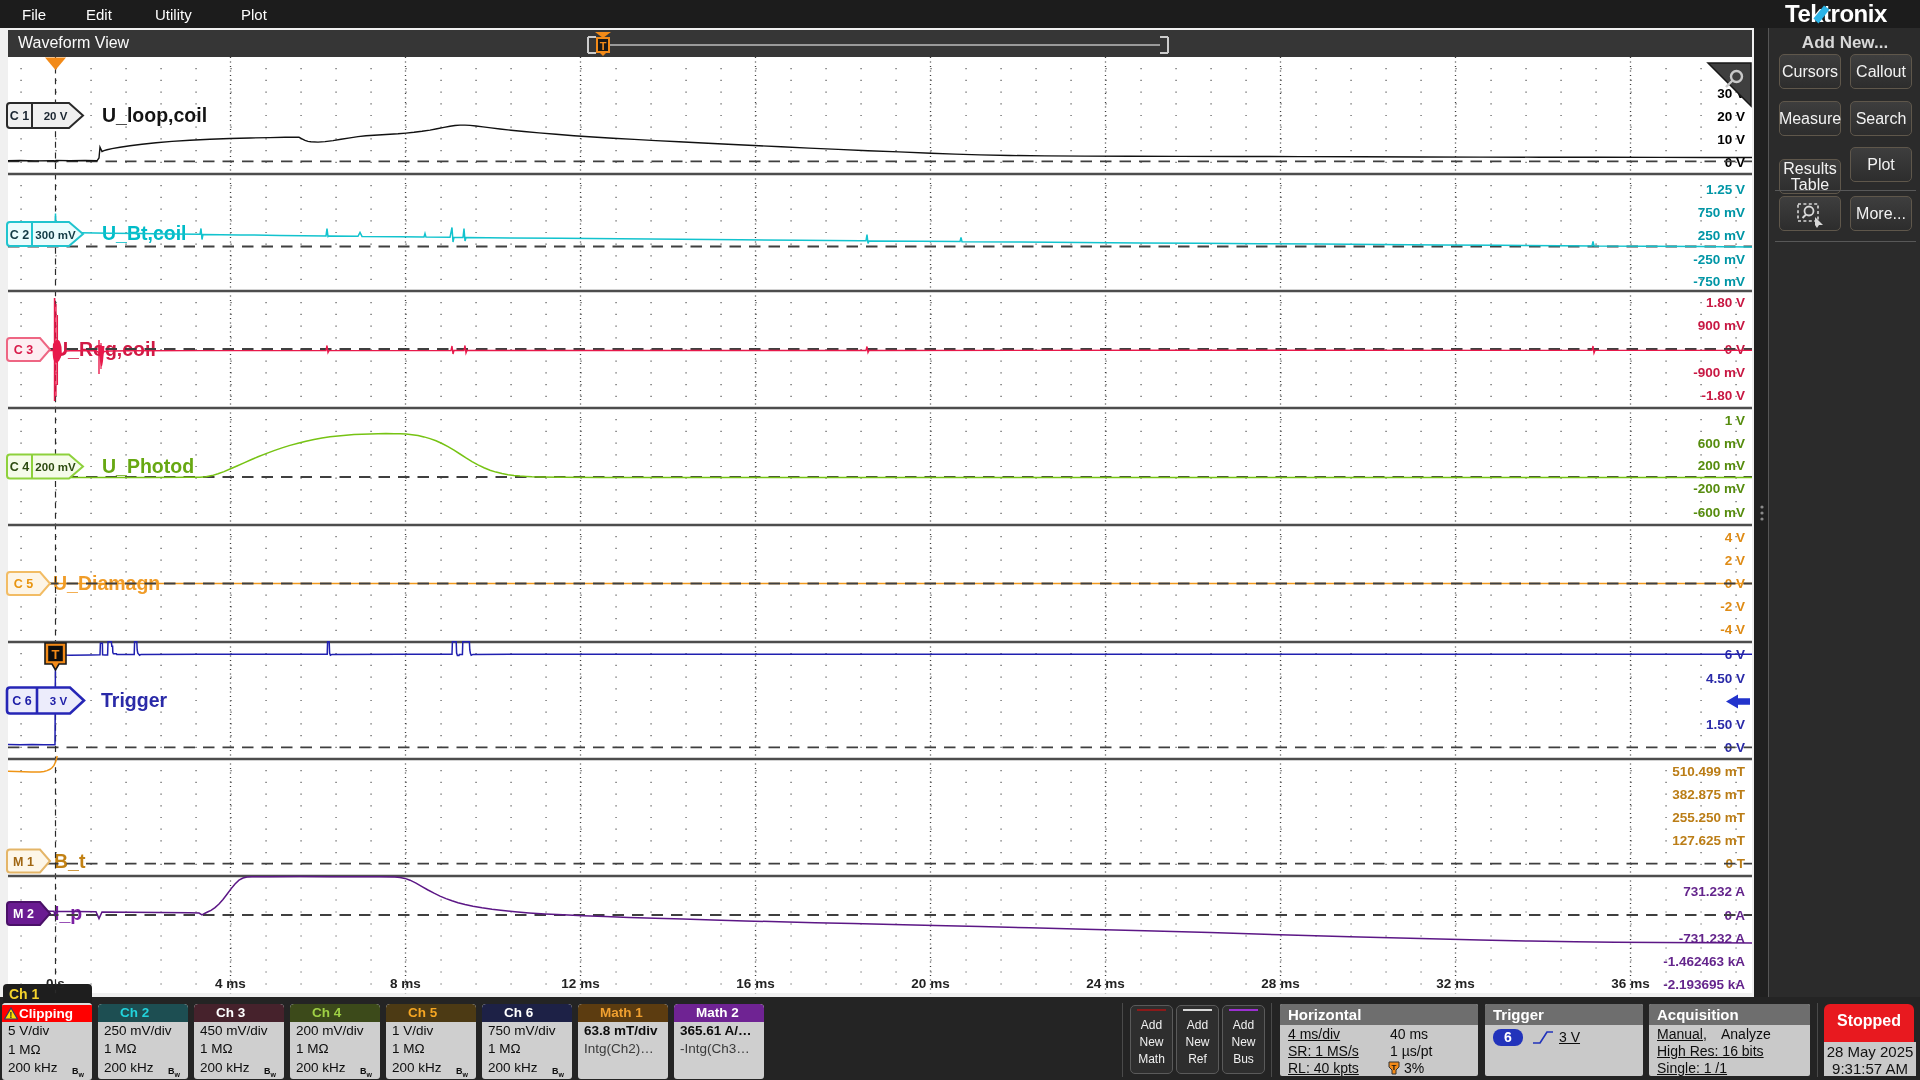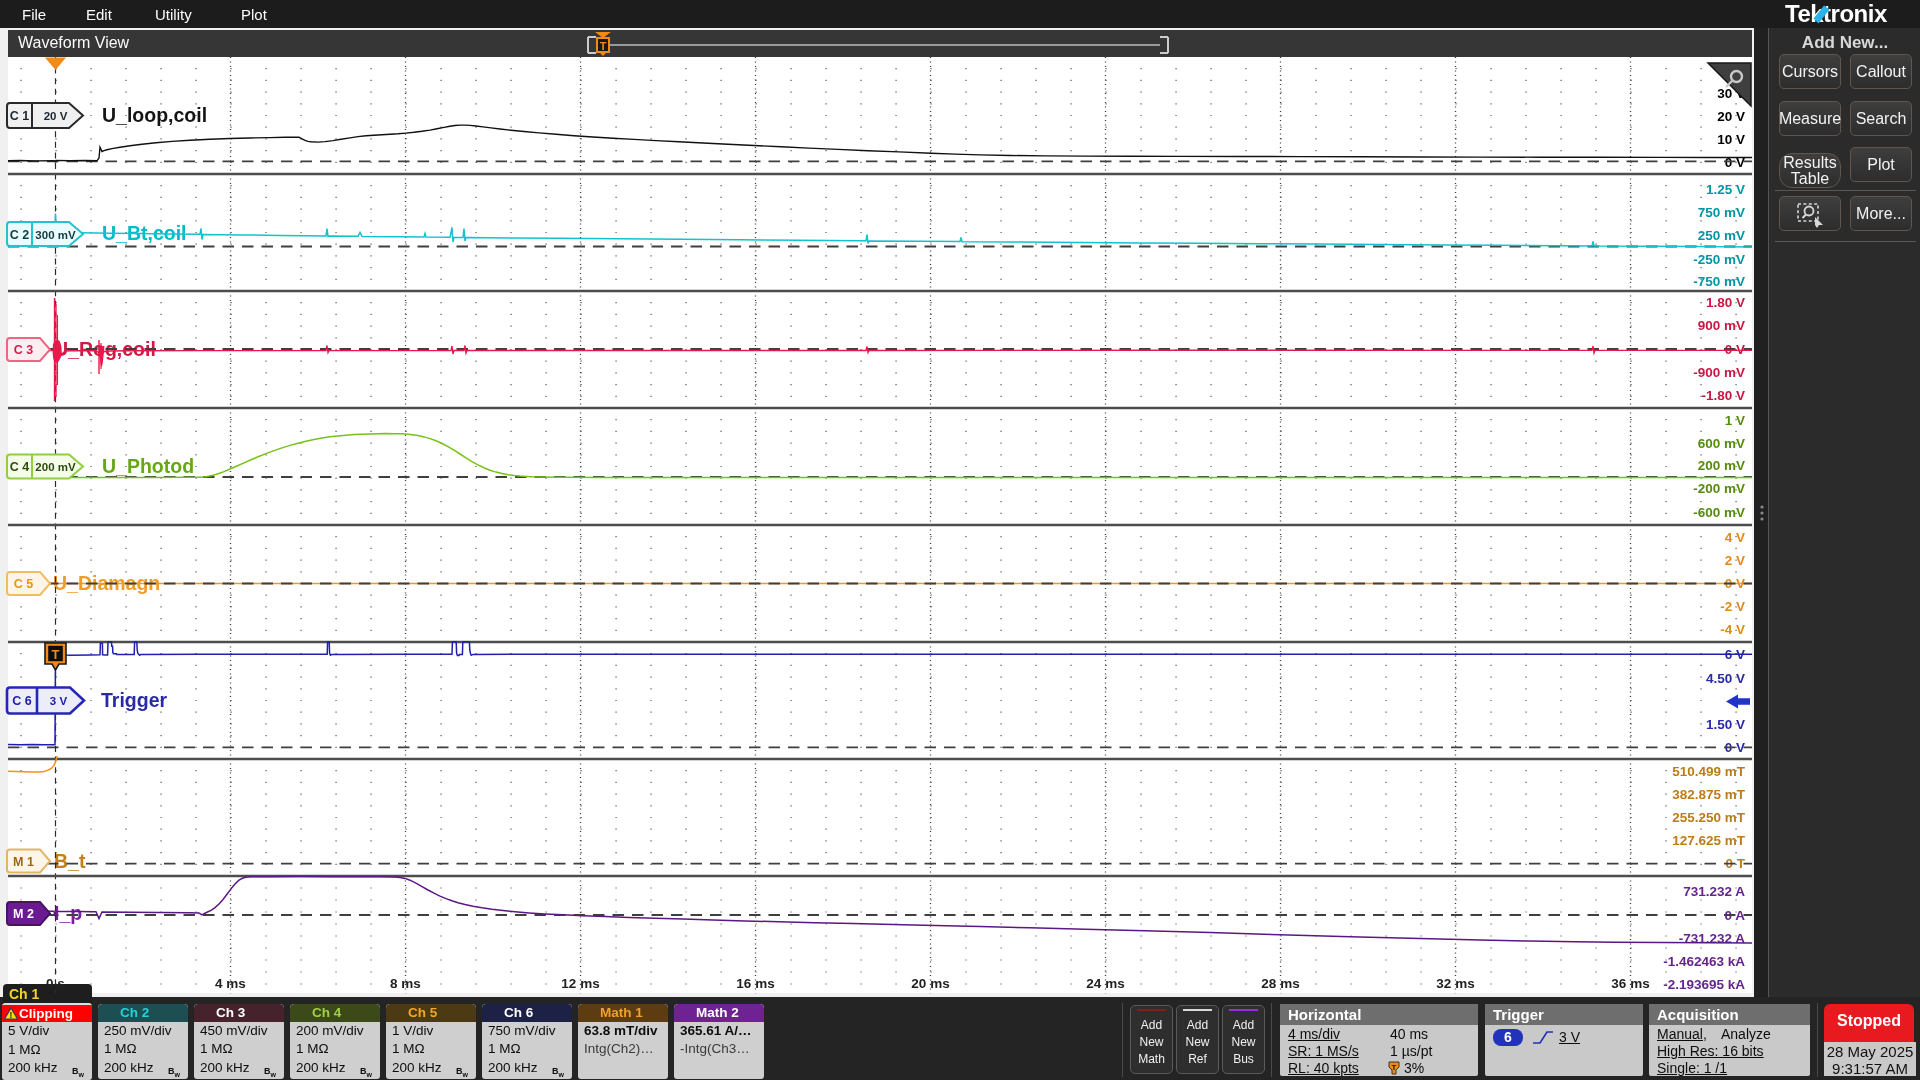--- a/index.html
+++ b/index.html
@@ -228,21 +228,21 @@
         <circle cx="1762" cy="519" r="1.6"></circle>
       </g>
   </svg>
 
   <div class="abs" id="rpanel">
     <div style="position:absolute;left:0;top:5px;width:152px;text-align:center;font-size:17px;font-weight:bold;color:#d8d8d8;">Add New...</div>
     <div class="rbtn" style="left:10px;top:26px;">Cursors</div>
     <div class="rbtn" style="left:81px;top:26px;">Callout</div>
     <div class="rbtn" style="left:10px;top:73px;">Measure</div>
     <div class="rbtn" style="left:81px;top:73px;">Search</div>
-    <div class="rbtn" style="left:10px;top:125px;border-radius:13px;">Results<br>Table</div>
+    <div class="rbtn" style="left:10px;top:131px;">Results<br>Table</div>
     <div class="rbtn" style="left:81px;top:119px;">Plot</div>
     <div class="rsep" style="top:162px"></div>
     <div class="rbtn" style="left:10px;top:168px;">
       <svg width="34" height="28">
         <rect x="5" y="4" width="20" height="17" fill="none" stroke="#d8d8d8" stroke-width="1.6" stroke-dasharray="3,2.4"></rect>
         <circle cx="16" cy="11" r="4.5" fill="none" stroke="#d8d8d8" stroke-width="1.8"></circle>
         <line x1="13" y1="14.5" x2="9.5" y2="18" stroke="#d8d8d8" stroke-width="2"></line>
         <polygon points="22,17 30,25 26,25 24,28 22,25" fill="#d8d8d8"></polygon>
       </svg>
     </div>

